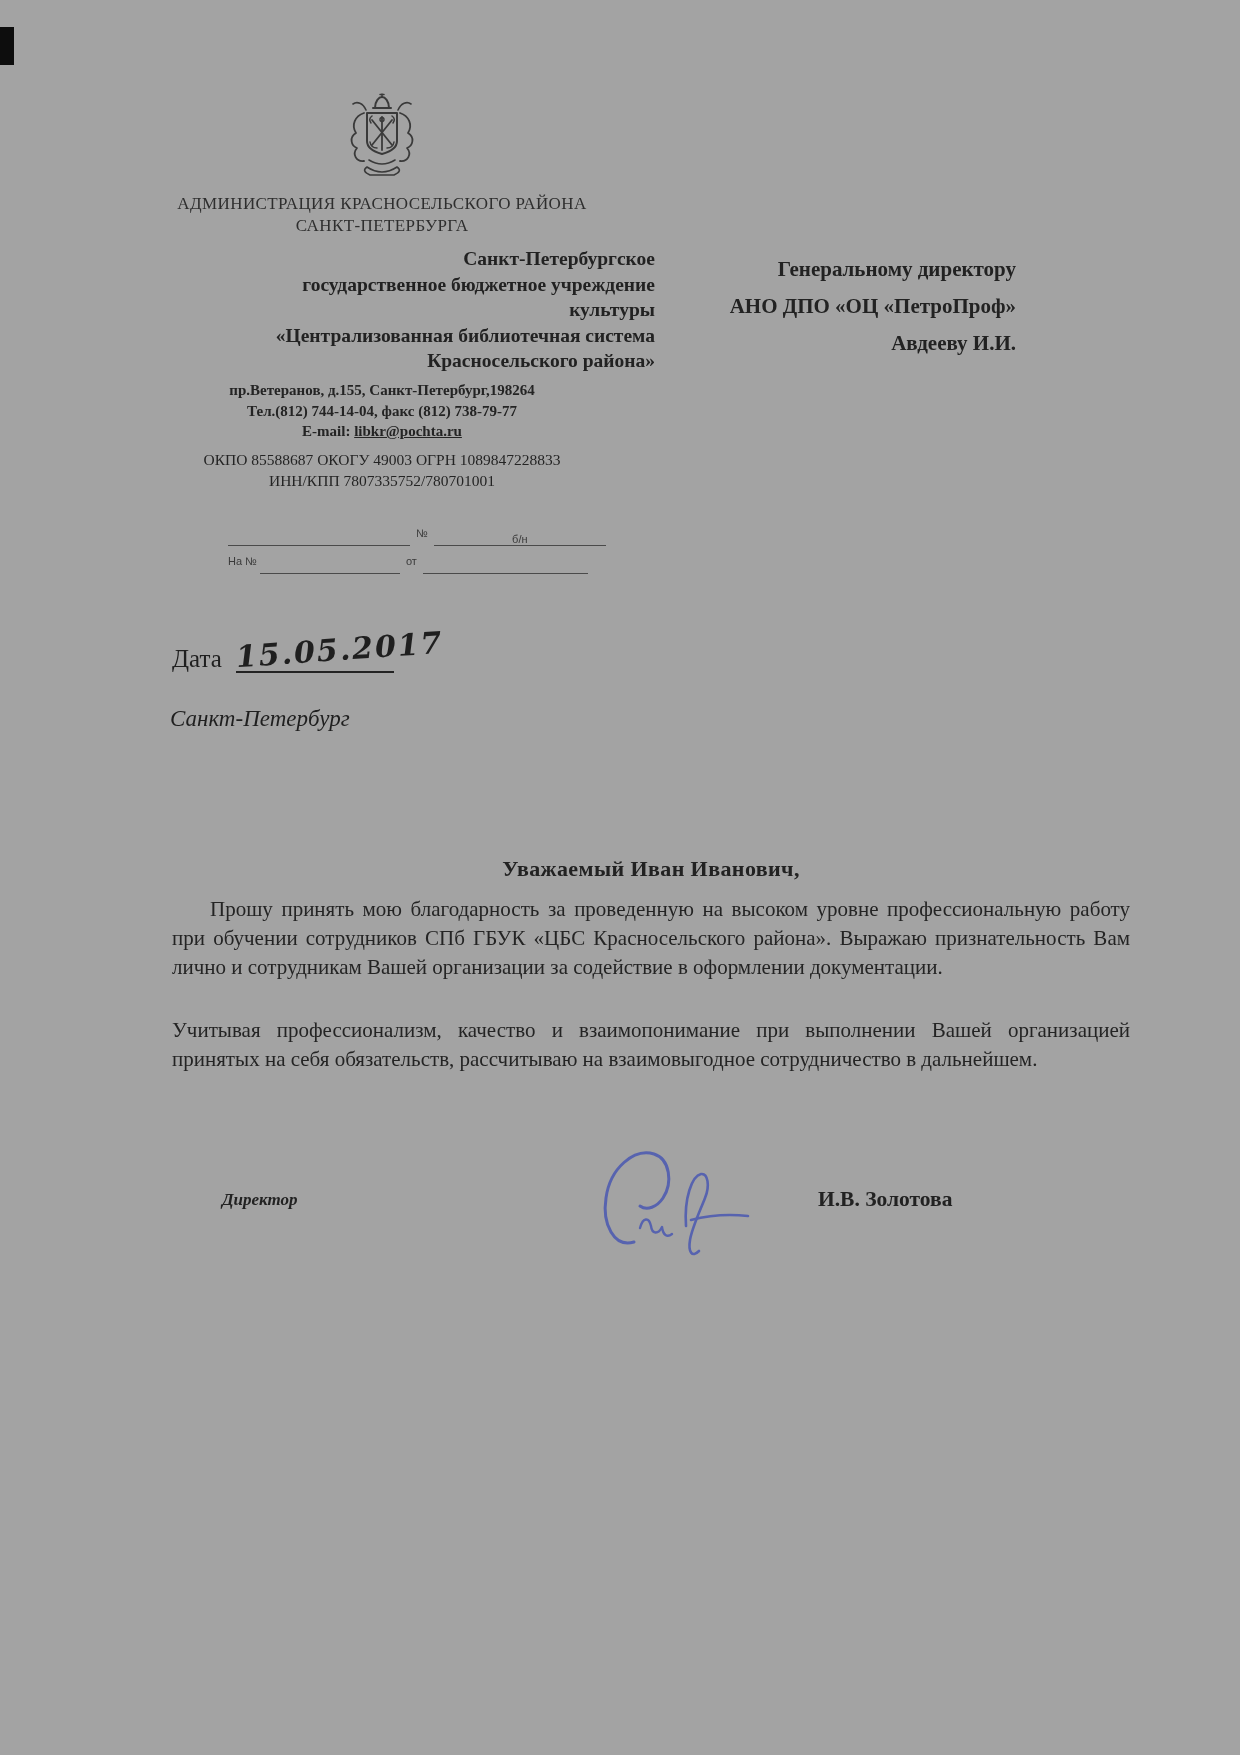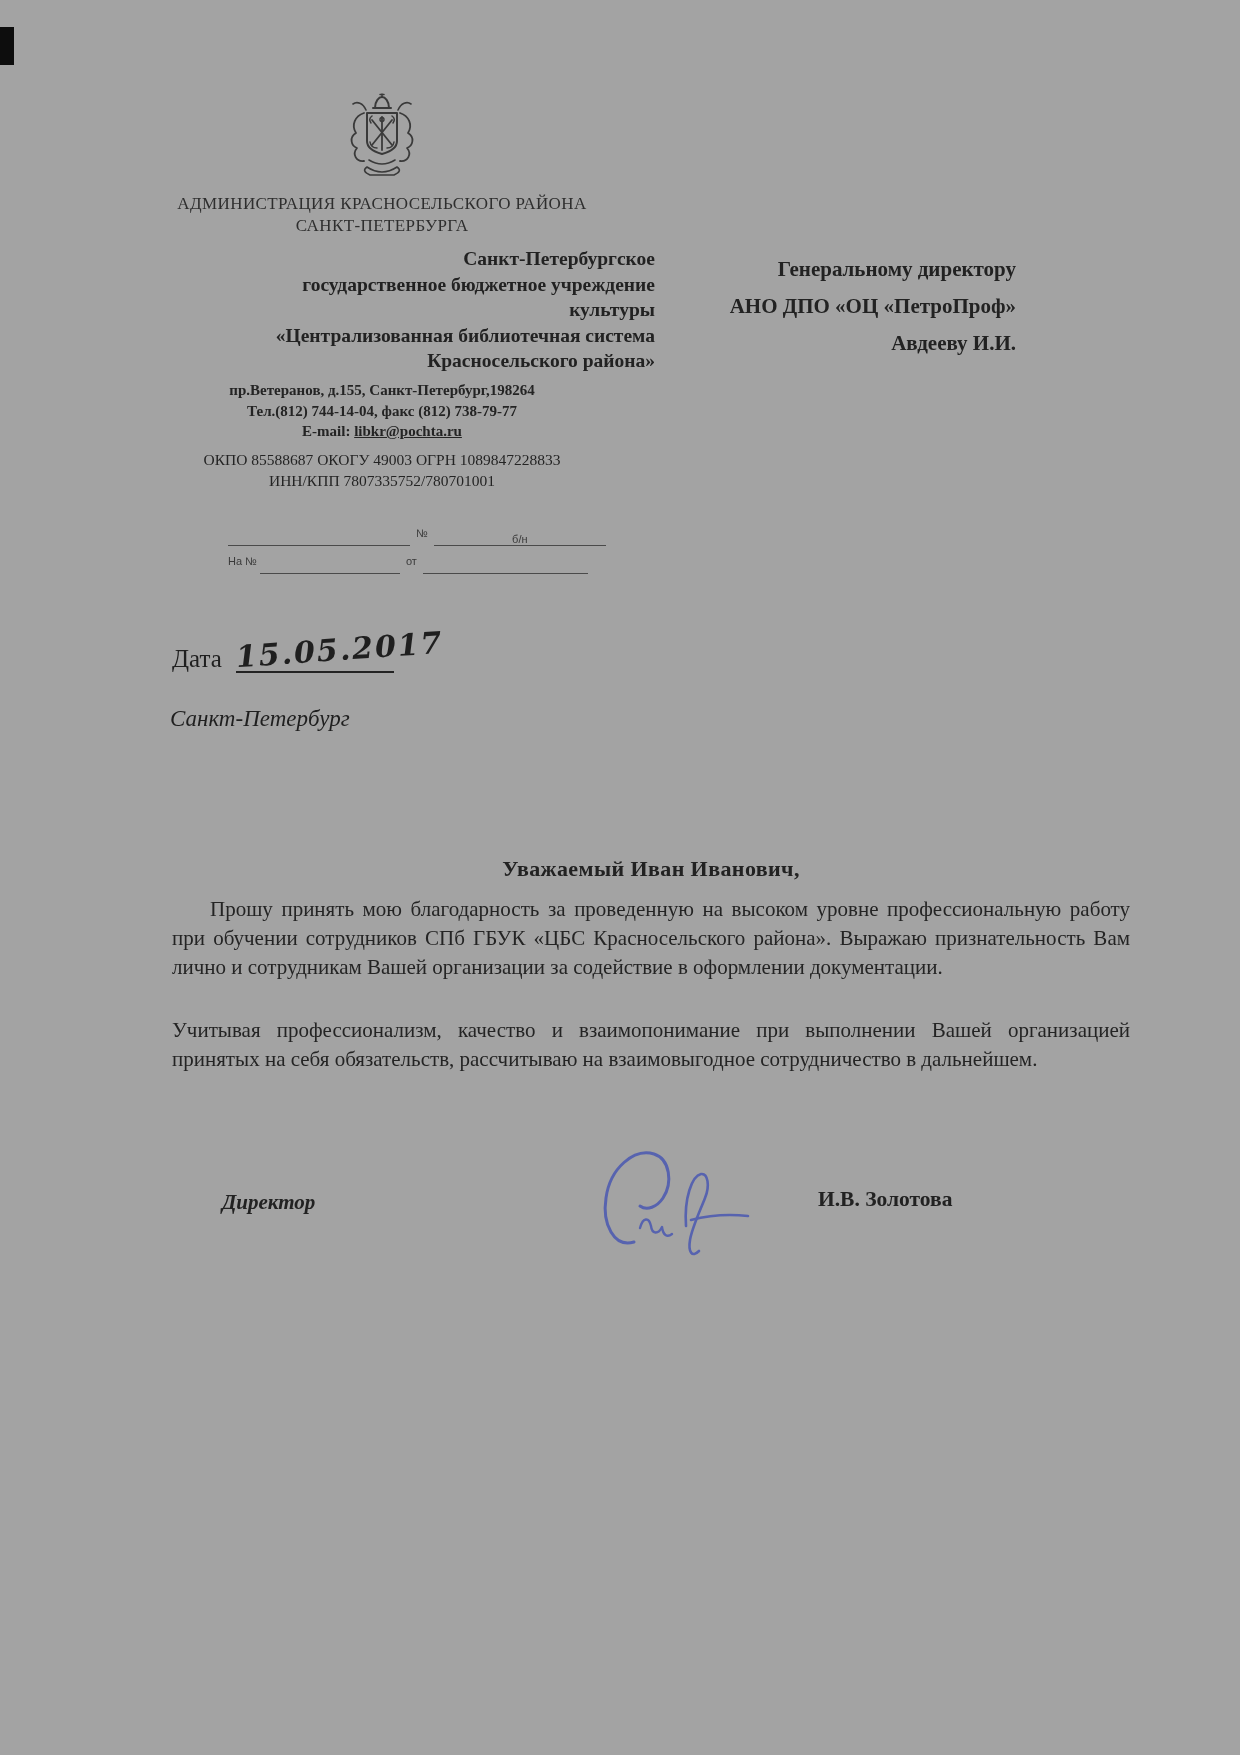--- a/index.html
+++ b/index.html
@@ -85,21 +85,21 @@
   }
 
   .para {
     left:172px; width:958px;
     font-size:21px; line-height:29px;
     text-align:justify; color:#242424;
   }
   .para1 { top:871px; text-indent:38px;margin-top:24px; }
   .para2 { top:1016px; }
 
-  .sig-title { left:222px; top:1190px; font-weight:bold; font-style:italic; font-size:21px; color:#222; }
+  .sig-title { left:222px; top:1190px; font-weight:bold; font-style:italic; font-size:17px; color:#222; }
   .sig-name  { left:818px; top:1187px; font-weight:bold; font-size:21.5px; color:#222; }
   .sig-svg   { left:572px; top:1138px; }
 </style>
 </head>
 <body>
 
 <div class="page">
 
   <div class="abs scan-mark"></div>
 

